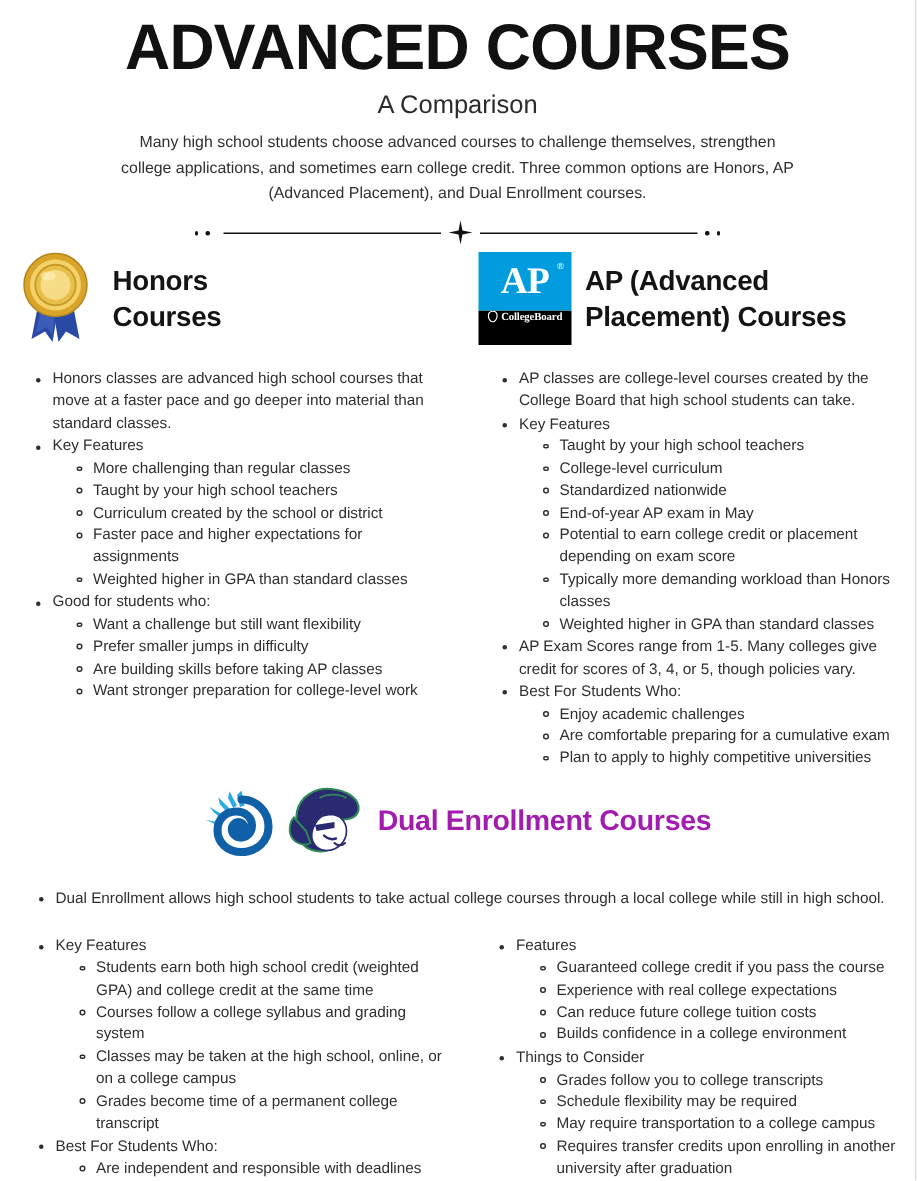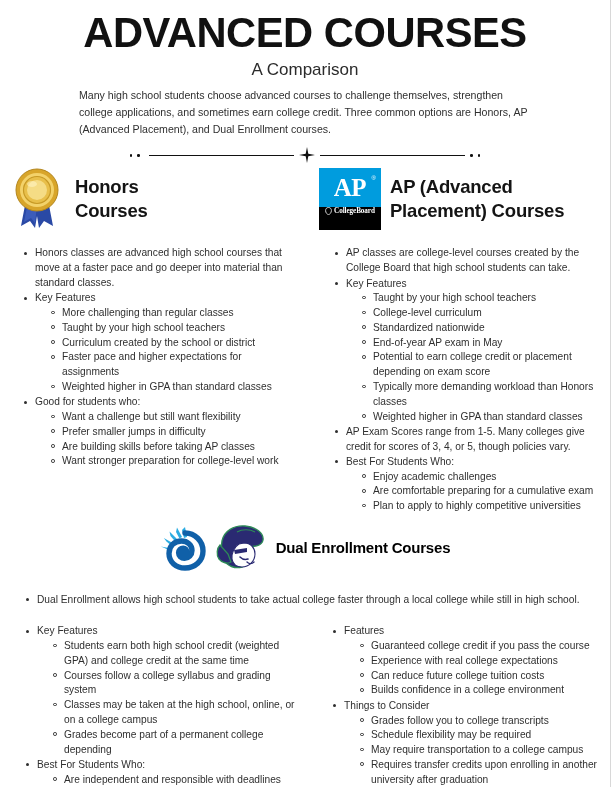--- a/index.html
+++ b/index.html
@@ -37,21 +37,21 @@
   .subtitle {
     text-align: center;
     font-size: 17px;
     color: #2b2b2b;
     margin: 6px 0 0 0;
     font-weight: 400;
   }
   .intro {
     width: 452px;
     margin: 7px auto 0 auto;
-    text-align: left;
+    text-align: center;
     font-size: 10.6px;
     line-height: 1.62;
     color: #2f2f2f;
   }
 
   
   .divider {
     display: flex;
     align-items: center;
     justify-content: center;
@@ -198,23 +198,23 @@
   
   .dual-wrap { padding: 0 10px 0 10px; margin-top: 4px; }
   .dual-head {
     display: flex;
     align-items: center;
     justify-content: center;
     gap: 8px;
     height: 58px;
   }
   .dual-title {
-    font-size: 15px;
+    font-size: 19px;
     font-weight: 700;
-    color: #000000;
+    color: #a21caf;
     letter-spacing: -0.2px;
   }
   .dual-intro {
     font-size: 10.2px;
     line-height: 1.45;
     color: #2f2f2f;
   }
   .dual-cols {
     display: flex;
     margin-top: 1px;
@@ -351,32 +351,32 @@
           <path d="M20 27 L33 25 L33 29 L21 31 Z" fill="#2a2a72"></path>
           <path d="M26 34 C28 36 31 37 34 36" fill="none" stroke="#2a2a72" stroke-width="1.6" stroke-linecap="round"></path>
           <path d="M33 39 C35 41 38 41 40 39" fill="none" stroke="#2a2a72" stroke-width="1.4" stroke-linecap="round"></path>
           <path d="M23 9 C28 6 36 6 41 9" fill="none" stroke="#2e8b57" stroke-width="1.2"></path>
         </svg>
       </span>
       <span class="dual-title">Dual Enrollment Courses</span>
     </div>
 
     <ul class="l1">
-      <li><span class="dual-intro">Dual Enrollment allows high school students to take actual college faster through a local college while still in high school.</span></li>
+      <li><span class="dual-intro">Dual Enrollment allows high school students to take actual college courses through a local college while still in high school.</span></li>
     </ul>
 
     <div class="dual-cols">
       <div class="dc left">
         <ul class="l1">
           <li><span>Key Features</span>
             <ul class="l2">
               <li>Students earn both high school credit  (weighted GPA) and college credit at the same time</li>
               <li>Courses follow a college syllabus and grading system</li>
               <li>Classes may be taken at the high school, online, or on a college campus</li>
-              <li>Grades become part of a permanent college depending</li>
+              <li>Grades become time of a permanent college transcript</li>
             </ul>
           </li>
           <li><span>Best For Students Who:</span>
             <ul class="l2">
               <li>Are independent and responsible with deadlines</li>
               <li>Want to start earning college credit early</li>
               <li>Prefer coursework over a single high-stakes exam</li>
             </ul>
           </li>
         </ul>

